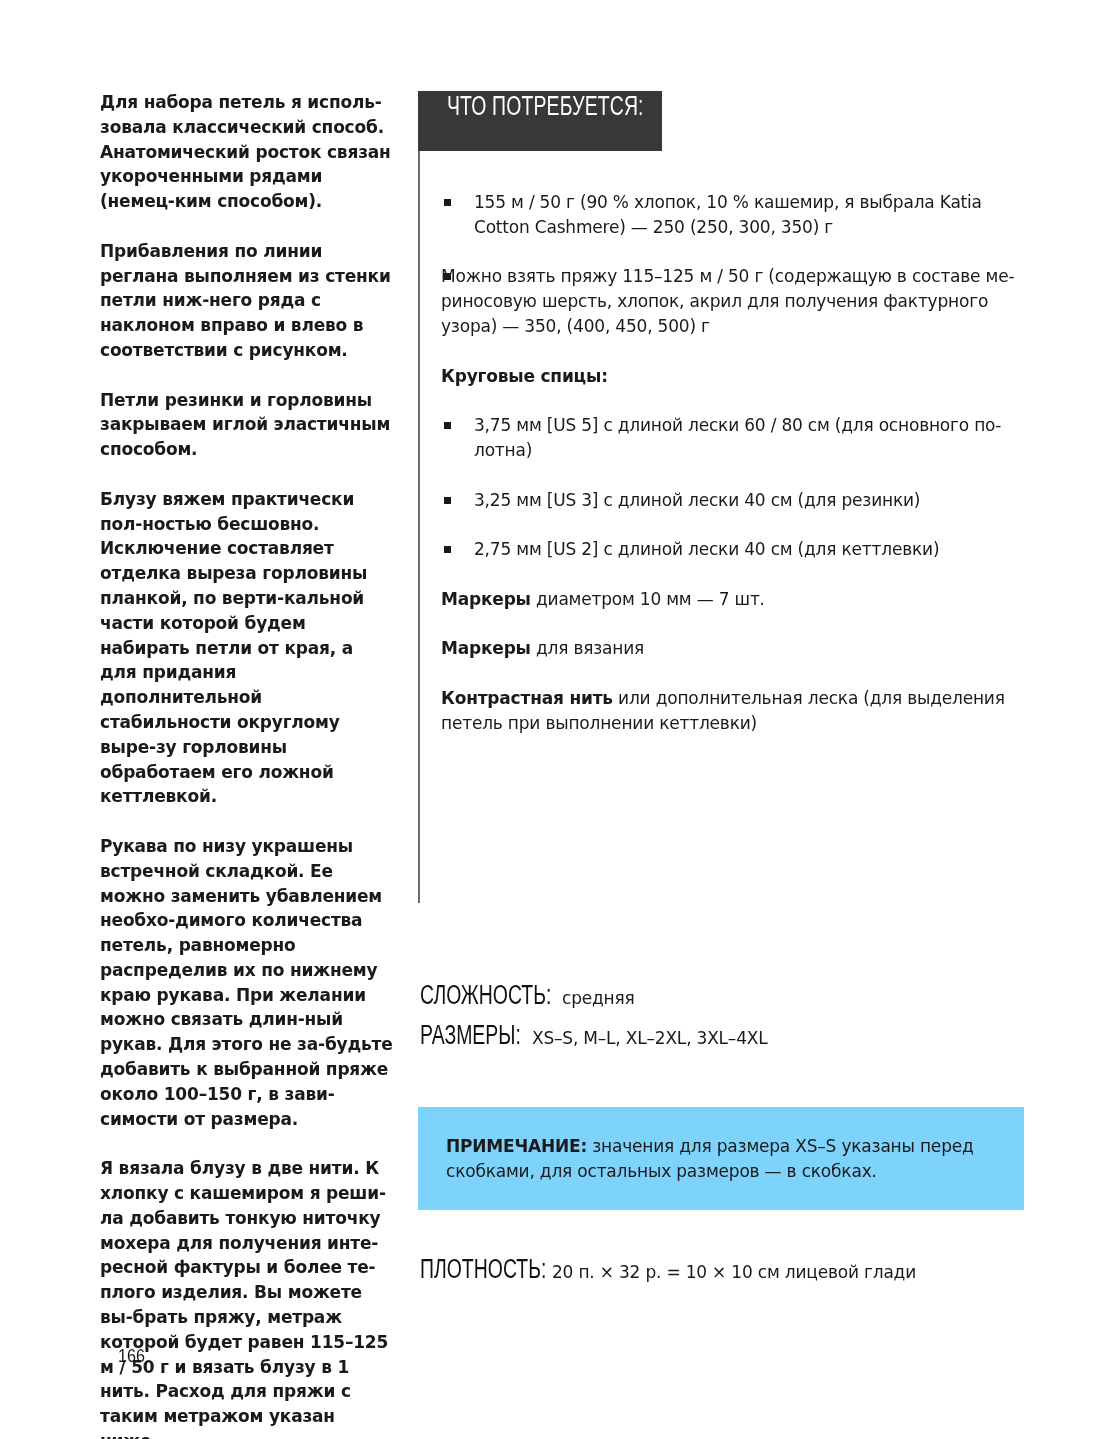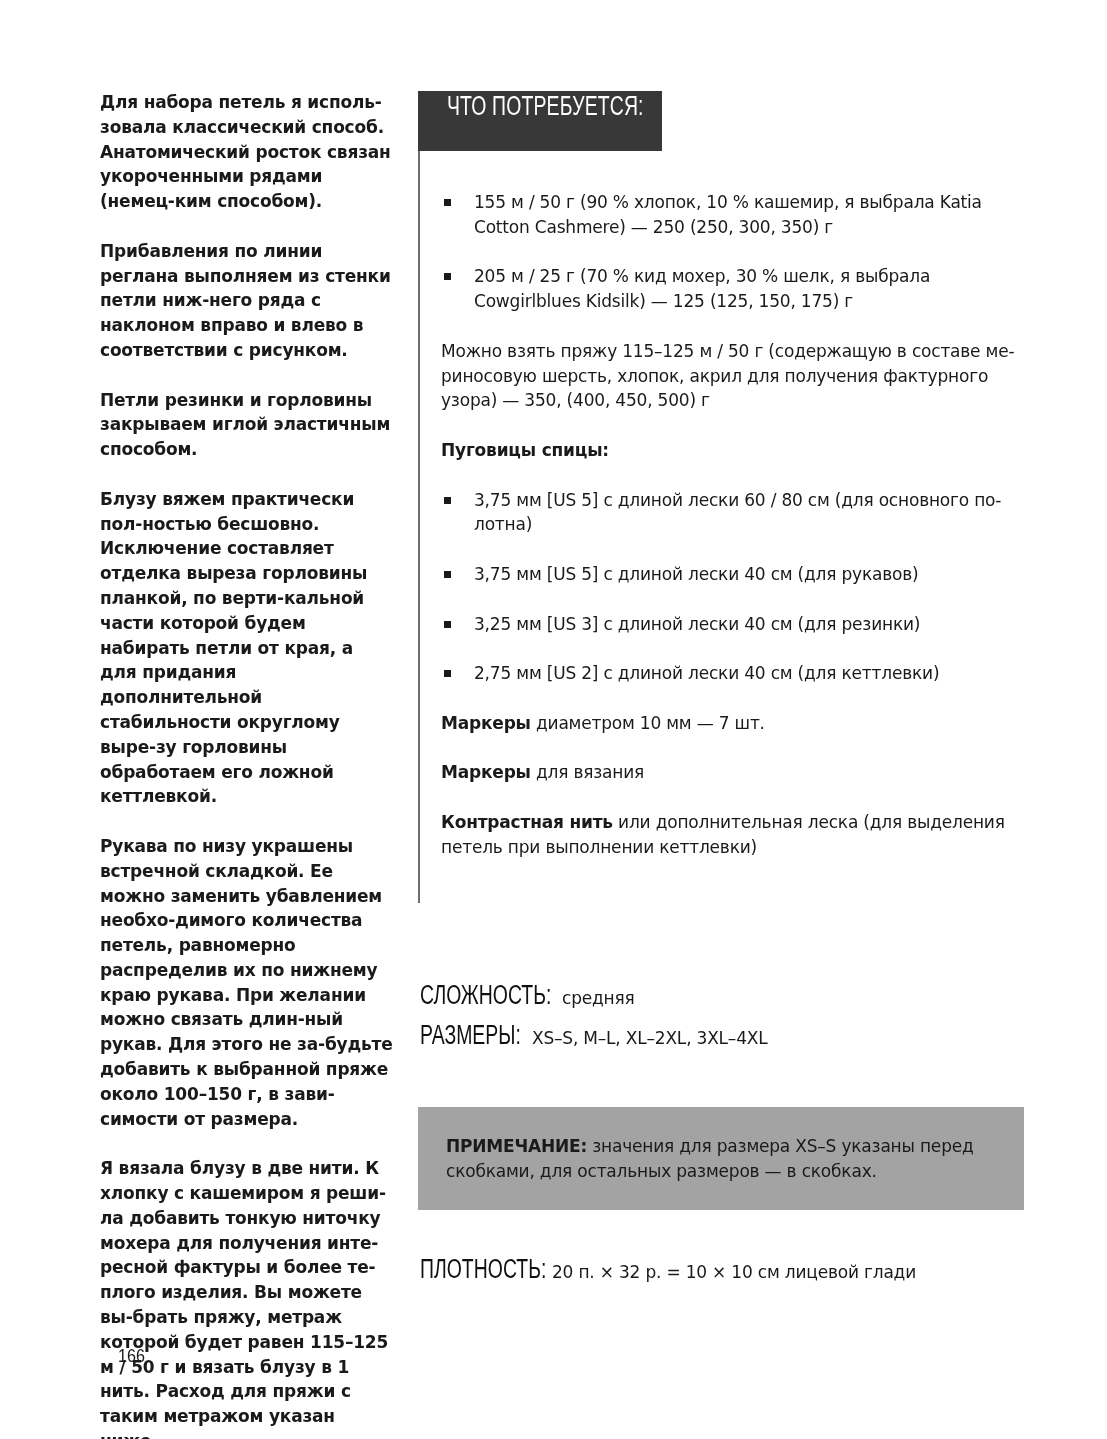--- a/index.html
+++ b/index.html
@@ -46,21 +46,21 @@
     position: absolute; left: 420px; display: flex; align-items: baseline;
   }
   .spec-label {
     font-family: "Liberation Sans", sans-serif; font-size: 27px; color: #111;
     display: inline-block; transform: scaleX(0.72); transform-origin: left center;
     white-space: nowrap;
   }
   .spec-value { font-size: 17px; color: #1a1a1a; letter-spacing: -0.2px; white-space: nowrap; }
   .note-box {
     position: absolute; left: 418px; top: 1107px; width: 606px; height: 103px;
-    background: #a3a3a3; box-sizing: border-box; padding: 27px 28px 0 28px;
+    background: #7dd3fc; box-sizing: border-box; padding: 27px 28px 0 28px;
     font-size: 17px; line-height: 24.8px; letter-spacing: -0.2px;
   }
   .note-box b { font-weight: bold; }
 </style>
 </head>
 <body>
 
 <div class="left-col">
   <p>Для набора петель я исполь-зовала классический способ. Анатомический росток связан укороченными рядами (немец-ким способом).</p>
   <p>Прибавления по линии реглана выполняем из стенки петли ниж-него ряда с наклоном вправо и влево в соответствии с рисунком.</p>
@@ -74,27 +74,26 @@
 
 <div class="vrule"></div>
 
 <div class="header-box">
   <span>ЧТО ПОТРЕБУЕТСЯ:</span>
 </div>
 
 <div class="right-col">
   <ul class="bullet-list">
     <li><span class="sq"></span><span>155 м / 50 г (90 % хлопок, 10 % кашемир, я выбрала Katia Cotton Cashmere) — 250 (250, 300, 350) г</span></li>
-    <li><span class="sq"></span><span>205 м / 25 г (70 % кид мохер, 30 % шелк, я выбрала Cowgirlblues Kidsilk) — 125 (125, 150, 175) г</span></li>
+    <li><span class="sq"></span></li>
   </ul>
   <p>Можно взять пряжу 115–125 м / 50 г (содержащую в составе ме-риносовую шерсть, хлопок, акрил для получения фактурного узора) — 350, (400, 450, 500) г</p>
-  <p><b>Пуговицы спицы:</b></p>
+  <p><b>Круговые спицы:</b></p>
   <ul class="bullet-list">
     <li><span class="sq"></span><span>3,75 мм [US 5] с длиной лески 60 / 80 см (для основного по-лотна)</span></li>
-    <li><span class="sq"></span><span>3,75 мм [US 5] с длиной лески 40 см (для рукавов)</span></li>
     <li><span class="sq"></span><span>3,25 мм [US 3] с длиной лески 40 см (для резинки)</span></li>
     <li><span class="sq"></span><span>2,75 мм [US 2] с длиной лески 40 см (для кеттлевки)</span></li>
   </ul>
   <p><b>Маркеры</b><span> диаметром 10 мм — 7 шт.</span></p>
   <p><b>Маркеры</b><span> для вязания</span></p>
   <p><b>Контрастная нить</b><span> или дополнительная леска (для выделения петель при выполнении кеттлевки)</span></p>
 </div>
 
 <div class="spec-row" style="top: 980px;">
   <span class="spec-label" style="width: 102px;">СЛОЖНОСТЬ:</span>

